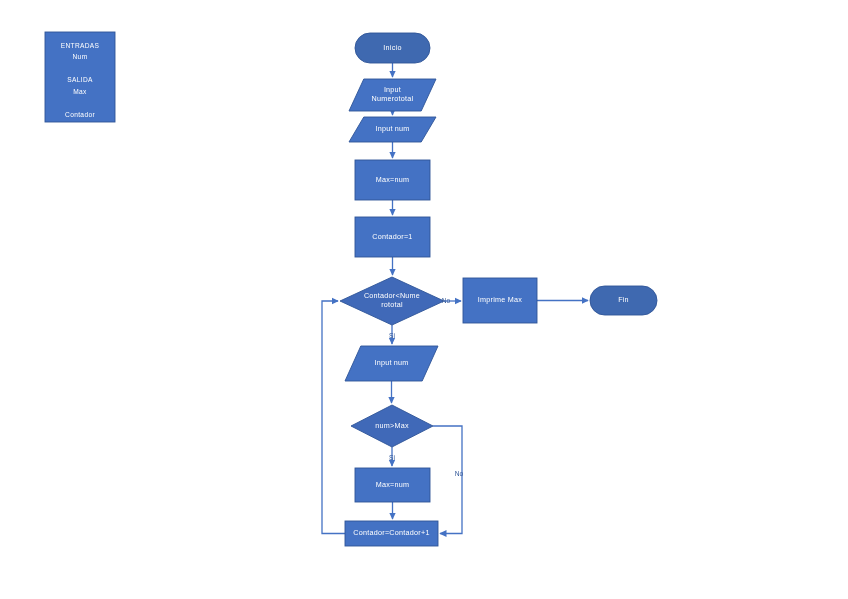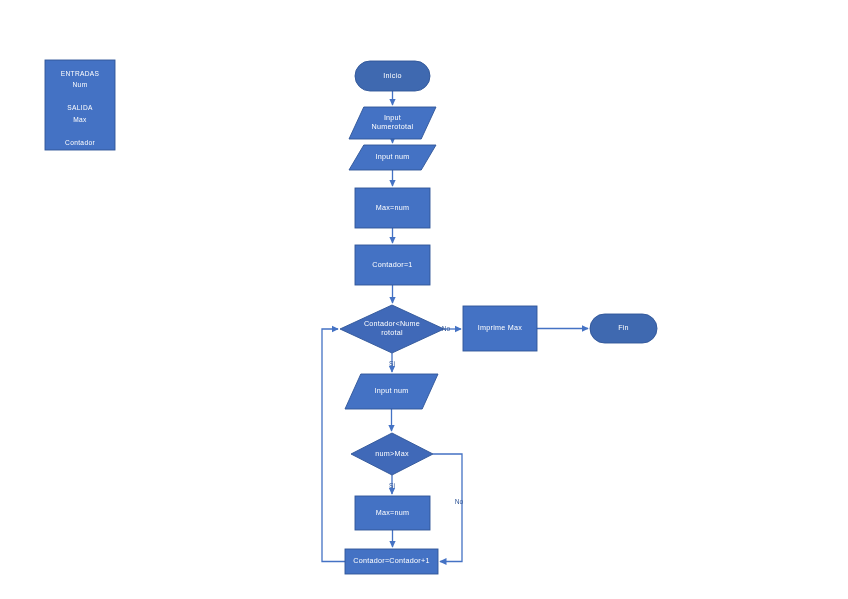--- a/index.html
+++ b/index.html
@@ -12,21 +12,20 @@
     width: 848px;
     height: 599px;
     font-family: "Liberation Sans", sans-serif;
     overflow: hidden;
   }
   #canvas {
     position: relative;
     width: 848px;
     height: 505px;
     background: #ffffff;
-    margin-top: 28px;
   }
   svg#flow {
     position: absolute;
     left: 0;
     top: 0;
     width: 848px;
     height: 599px;
     display: block;
   }
   .node-shape {

